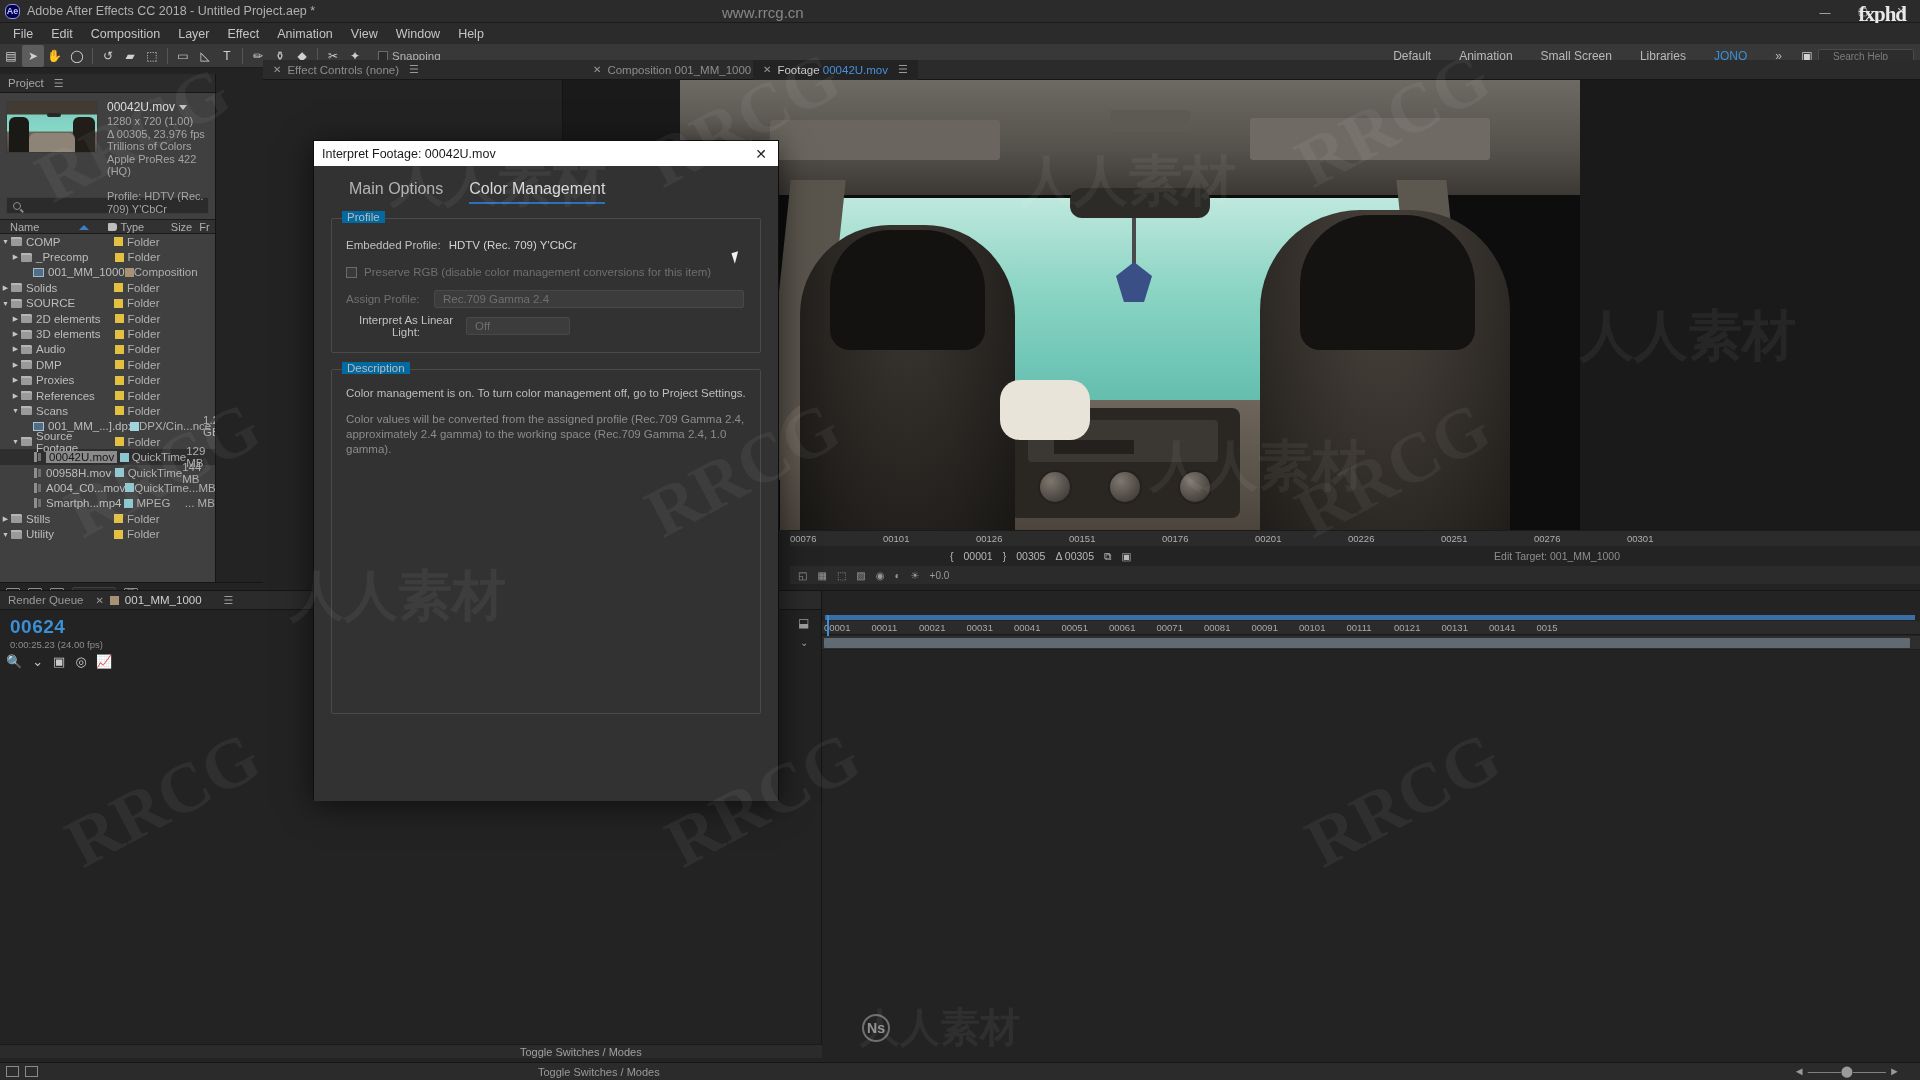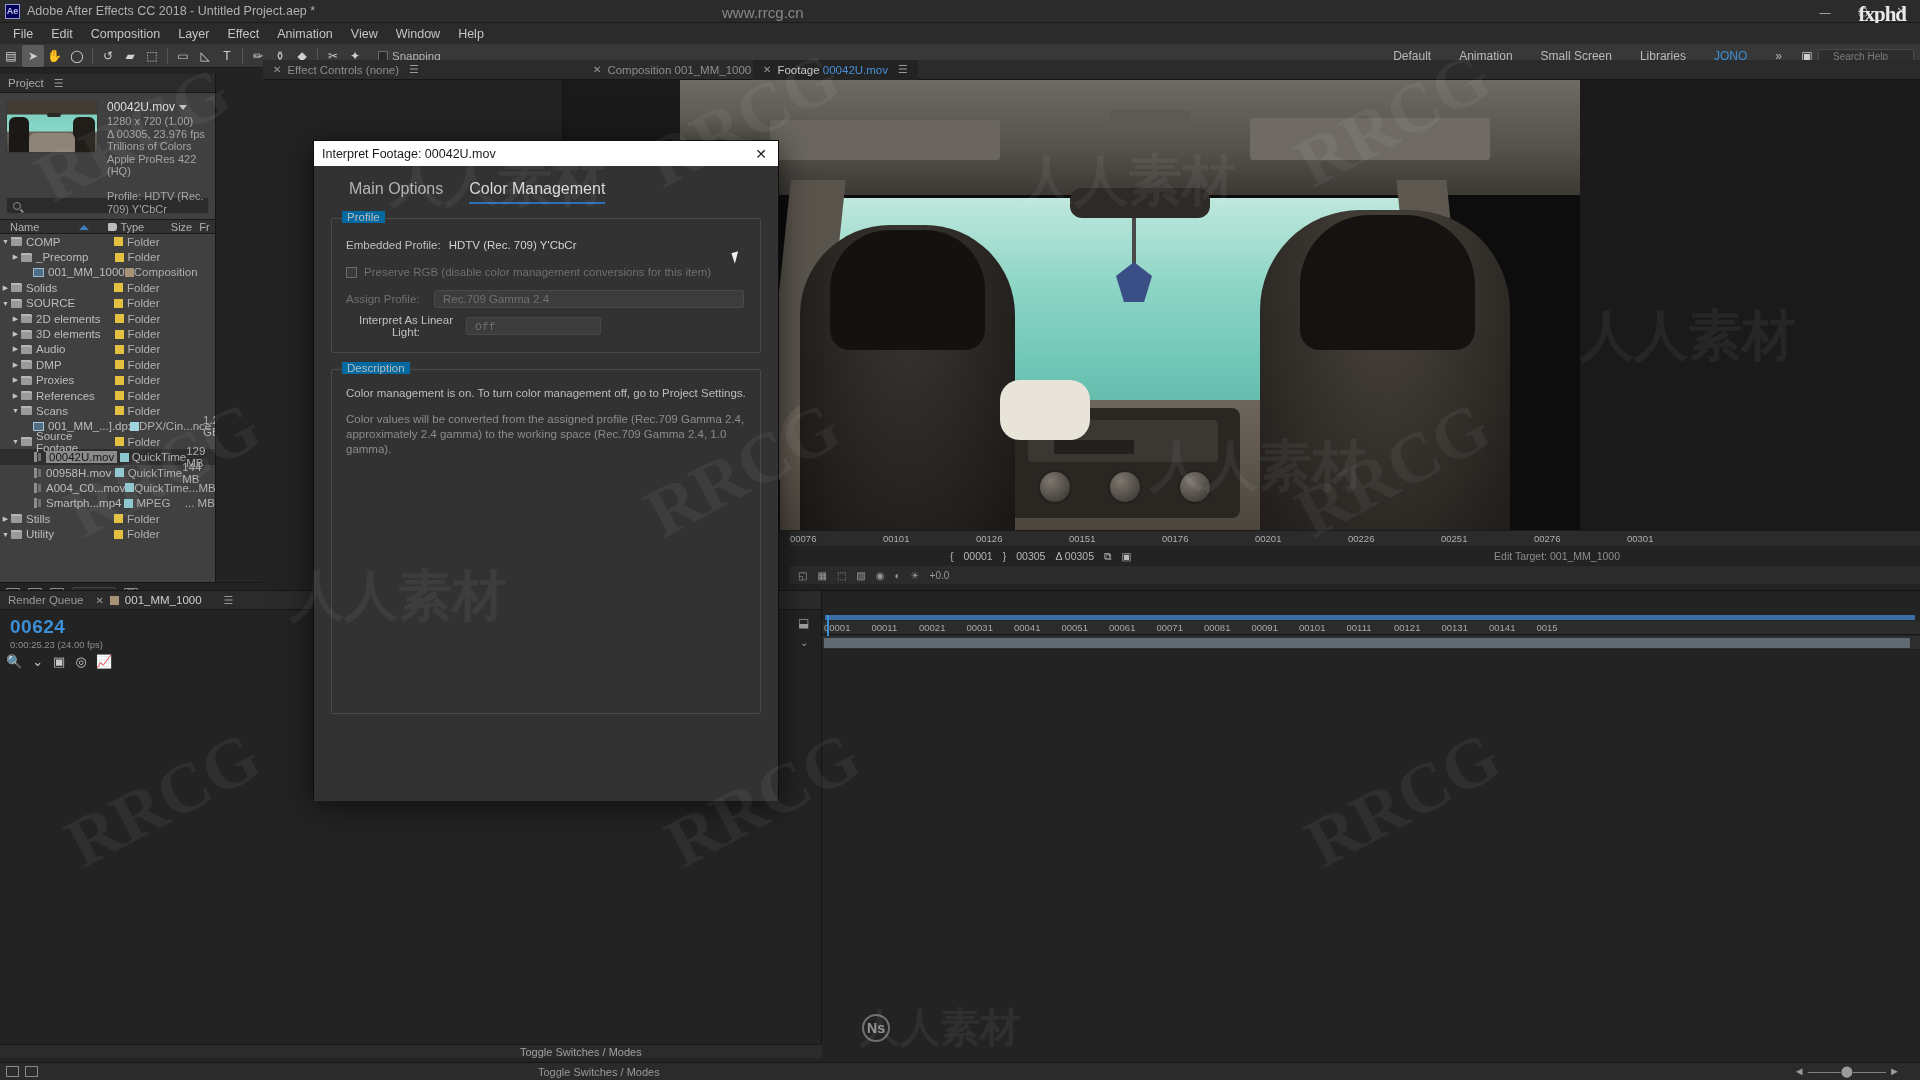--- a/index.html
+++ b/index.html
@@ -13,21 +13,21 @@
   .app { position:relative; width:1920px; height:1080px; background:#232323; }
 
   
   .titlebar {
     position:absolute; left:0; top:0; width:1920px; height:23px;
     background:#2b2b2b; display:flex; align-items:center;
     border-bottom:1px solid #1a1a1a;
   }
   .ae-logo {
     width:15px; height:15px; margin-left:5px; margin-right:7px;
-    background:#00005b; border:1px solid #9999cc; border-radius:0;
+    background:#00005b; border:1px solid #9999cc; border-radius:6px;
     color:#bfbfe8; font-size:9px; font-weight:bold;
     display:flex; align-items:center; justify-content:center;
   }
   .title-text { font-size:12.5px; color:#b0b0b0; }
   .win-btns { position:absolute; right:0; top:0; height:23px; display:flex; }
   .win-btn { width:38px; height:23px; display:flex; align-items:center; justify-content:center;
     color:#c0c0c0; font-size:11px; }
 
   
   .menubar {
@@ -800,21 +800,21 @@
           <span class="flabel dim">Preserve RGB (disable color management conversions for this item)</span>
         </div>
 
         <div class="frow">
           <span class="flabel dim" style="width:88px;">Assign Profile:</span>
           <span class="dd" style="width:310px;">Rec.709 Gamma 2.4</span>
         </div>
 
         <div class="frow" style="margin-bottom:2px;">
           <span class="flabel" style="width:120px;text-align:center;">Interpret As Linear Light:</span>
-          <span class="dd" style="width:135px;font-family:Liberation Mono, monospace;">Off</span>
+          <span class="dd" style="width:104px;">Off</span>
         </div>
       </div>
 
       <div class="group desc-group">
         <div class="group-title">Description</div>
         <div class="desc-p">Color management is on. To turn color management off, go to Project Settings.</div>
         <div class="desc-p dim">Color values will be converted from the assigned profile (Rec.709 Gamma 2.4, approximately 2.4 gamma) to the working space (Rec.709 Gamma 2.4, 1.0 gamma).</div>
       </div>
 
     </div>

